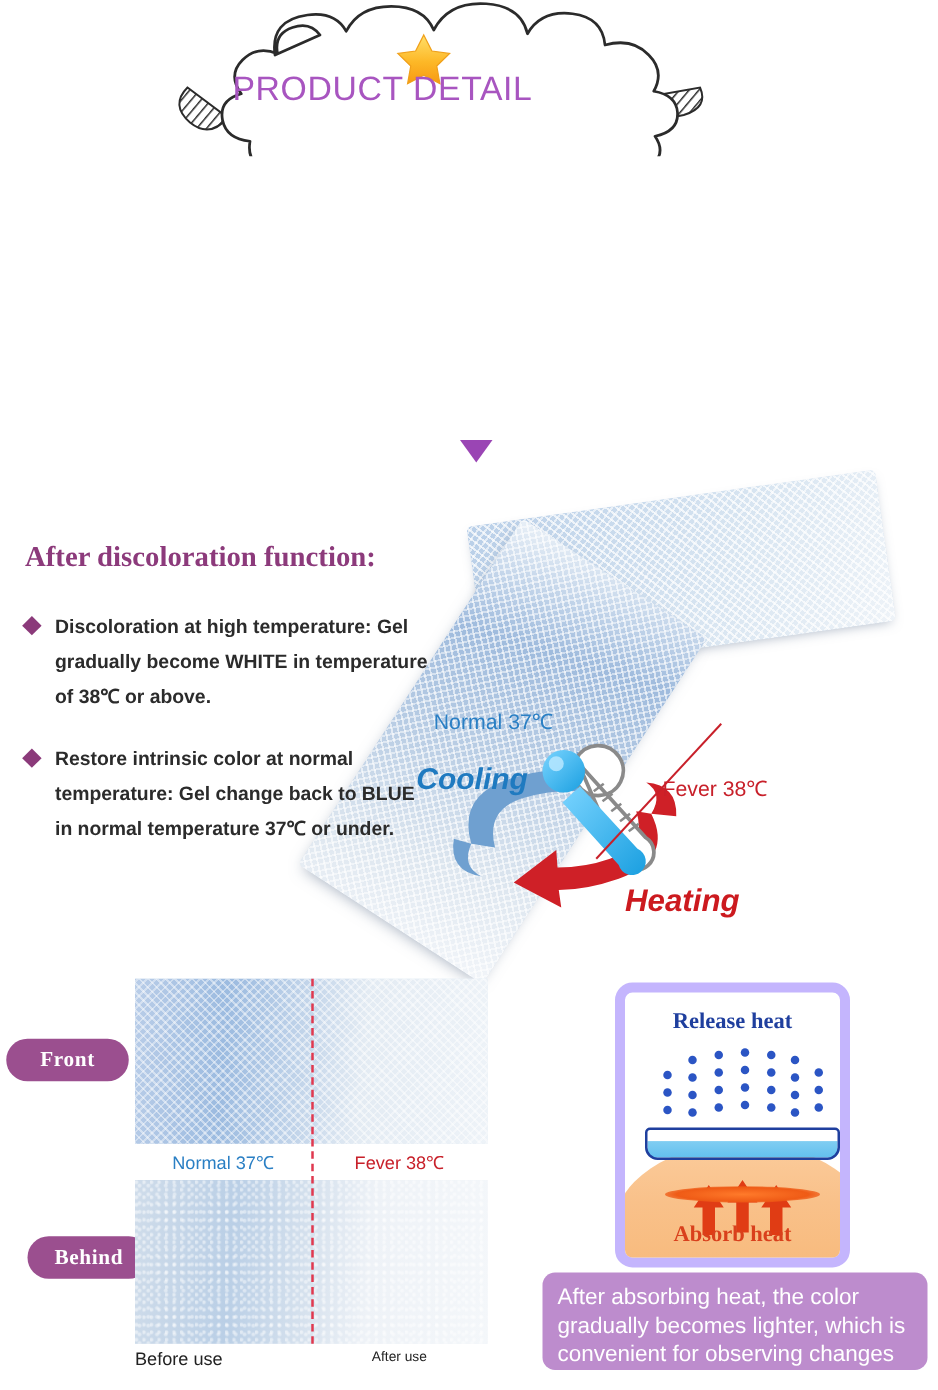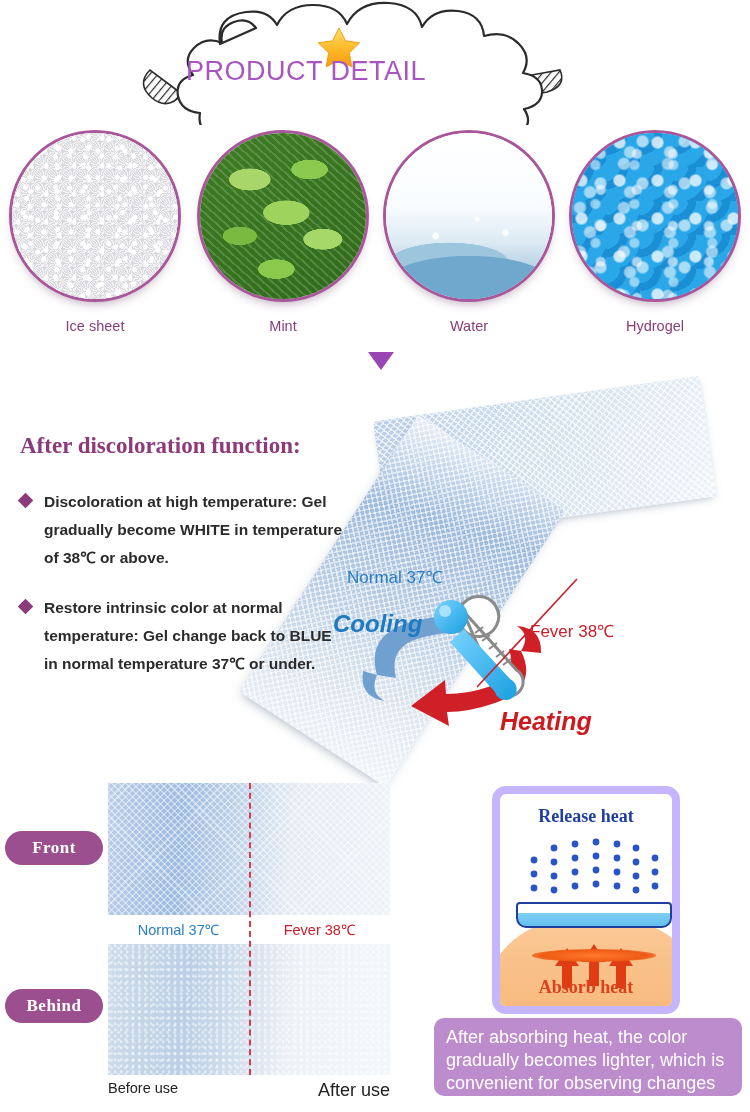--- a/index.html
+++ b/index.html
@@ -180,21 +180,21 @@
   
   .pill {
     position: absolute; width: 98px; height: 34px;
     border-radius: 17px; background: #9b4f8f;
     color: #fff; font-family: "Liberation Serif", serif;
     font-weight: bold; font-size: 17px;
     display: flex; align-items: center; justify-content: center;
     letter-spacing: .5px;
   }
   .pill-front  { left: 5px; top: 831px; }
-  .pill-behind { left: 5px; top: 989px; }
+  .pill-behind { left: 22px; top: 989px; }
 
   .strip { position: absolute; left: 108px; width: 282px; }
   .strip-front  { top: 783px; height: 132px; }
   .strip-behind { top: 944px; height: 131px; }
 
   .strip-front .img {
     width: 100%; height: 100%;
     background-image:
       repeating-linear-gradient(45deg, rgba(255,255,255,.45) 0 1.5px, transparent 1.5px 5px),
       repeating-linear-gradient(-45deg, rgba(255,255,255,.4) 0 1.5px, transparent 1.5px 5px),
@@ -219,21 +219,21 @@
     position: absolute; left: 108px; top: 919px; width: 282px;
     display: flex; height: 22px;
   }
   .cap-normal { width: 141px; text-align: center; font-size: 14.5px; color: #2a7fc4; }
   .cap-fever  { width: 141px; text-align: center; font-size: 14.5px; color: #c8202a; }
   .cap-row2 {
     position: absolute; left: 108px; top: 1080px; width: 282px;
     display: flex; height: 22px;
   }
   .cap-before { width: 141px; text-align: left; font-size: 14.5px; color: #222; }
-  .cap-after  { width: 141px; text-align: right; font-size: 18px; color: #222; }
+  .cap-after  { width: 141px; text-align: center; font-size: 11px; color: #222; }
 
   
   .heatpanel {
     position: absolute; left: 492px; top: 786px;
     width: 188px; height: 228px;
     border: 8px solid #c4b5fd; border-radius: 14px;
     background: #fff; overflow: hidden;
   }
   .hp-title {
     position: absolute; left: 0; top: 12px; width: 100%;
@@ -321,46 +321,20 @@
                q-11 -15 1 -27 q12 -12 28 -5
                q-3 -16 12 -21 q14 -5 22 6 z" fill="#ffffff" stroke="#2b2b2b" stroke-width="2.2" stroke-linejoin="round"></path>
 
       <g class="star-icon-g">
         <path d="M339 28 l6.5 12.8 14.2 2 -10.3 10 2.5 14.1 -12.9 -6.7 -12.9 6.7 2.5 -14.1 -10.3 -10 14.2 -2 z" fill="url(#stargrad)" stroke="#f0a01a" stroke-width="1"></path>
       </g>
     </svg>
     <div class="banner-title">PRODUCT DETAIL</div>
   </div>
 
-  <div class="circles">
-    <div class="circle-cell">
-      <div class="circle-img">
-          <div class="tex-ice"></div>
-        </div>
-      <div class="circle-label">Ice sheet</div>
-    </div>
-    <div class="circle-cell">
-      <div class="circle-img">
-          <div class="tex-mint"></div>
-        </div>
-      <div class="circle-label">Mint</div>
-    </div>
-    <div class="circle-cell">
-      <div class="circle-img">
-          <div class="tex-water"></div>
-        </div>
-      <div class="circle-label">Water</div>
-    </div>
-    <div class="circle-cell">
-      <div class="circle-img">
-          <div class="tex-gel"></div>
-        </div>
-      <div class="circle-label">Hydrogel</div>
-    </div>
-  </div>
 
   <div class="feature-head">
     <span class="caret"></span>
   </div>
 
   <div class="gel-photo">
     <div class="sheet sheet-back"></div>
     <div class="sheet sheet-front"></div>
   </div>
 

